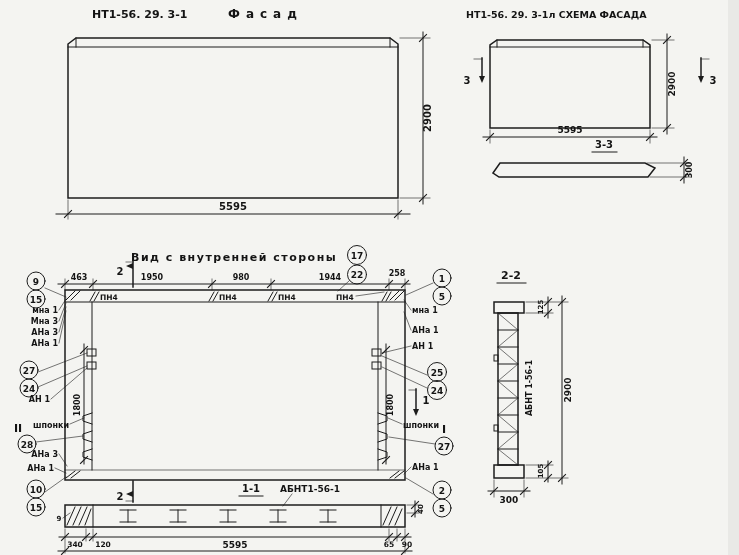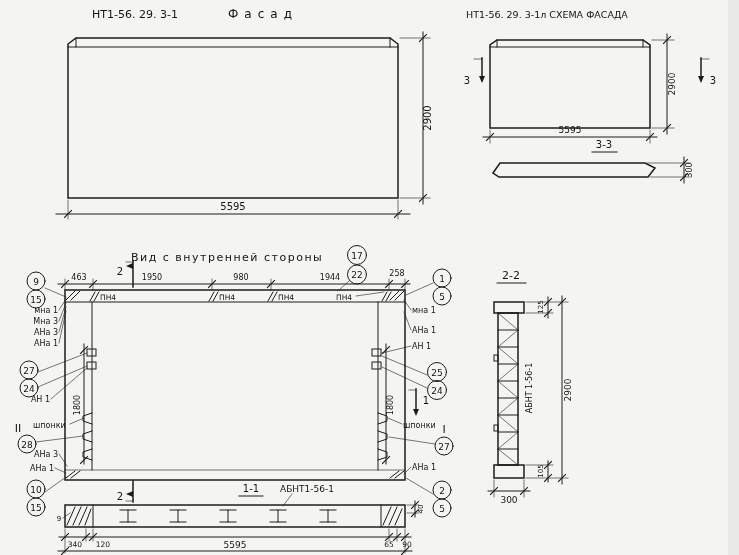--- a/index.html
+++ b/index.html
@@ -1,16 +1,16 @@
 <!DOCTYPE html>
 <html><head>
 <meta charset="utf-8">
 <style>
   html,body{margin:0;padding:0;background:#e9e9e6;}
-  .canvas{width:728px;height:555px;background:#f4f4f1;position:relative;overflow:hidden;}
+  .canvas{width:728px;height:555px;background:#f4f4f1;position:relative;overflow:hidden;font-weight:bold;}
   svg{display:block}
   svg line,svg path,svg rect,svg circle,svg polygon,svg polyline{stroke:#1c1c1c;fill:none;stroke-width:1;stroke-linecap:square}
   svg .thk{stroke-width:1.5}
   svg .thn{stroke-width:.6}
   svg .fil{fill:#1c1c1c;stroke:none}
   svg text{stroke:none;fill:#141414;font-family:"DejaVu Sans","Liberation Sans",sans-serif}
 </style>
 </head>
 <body>
 

